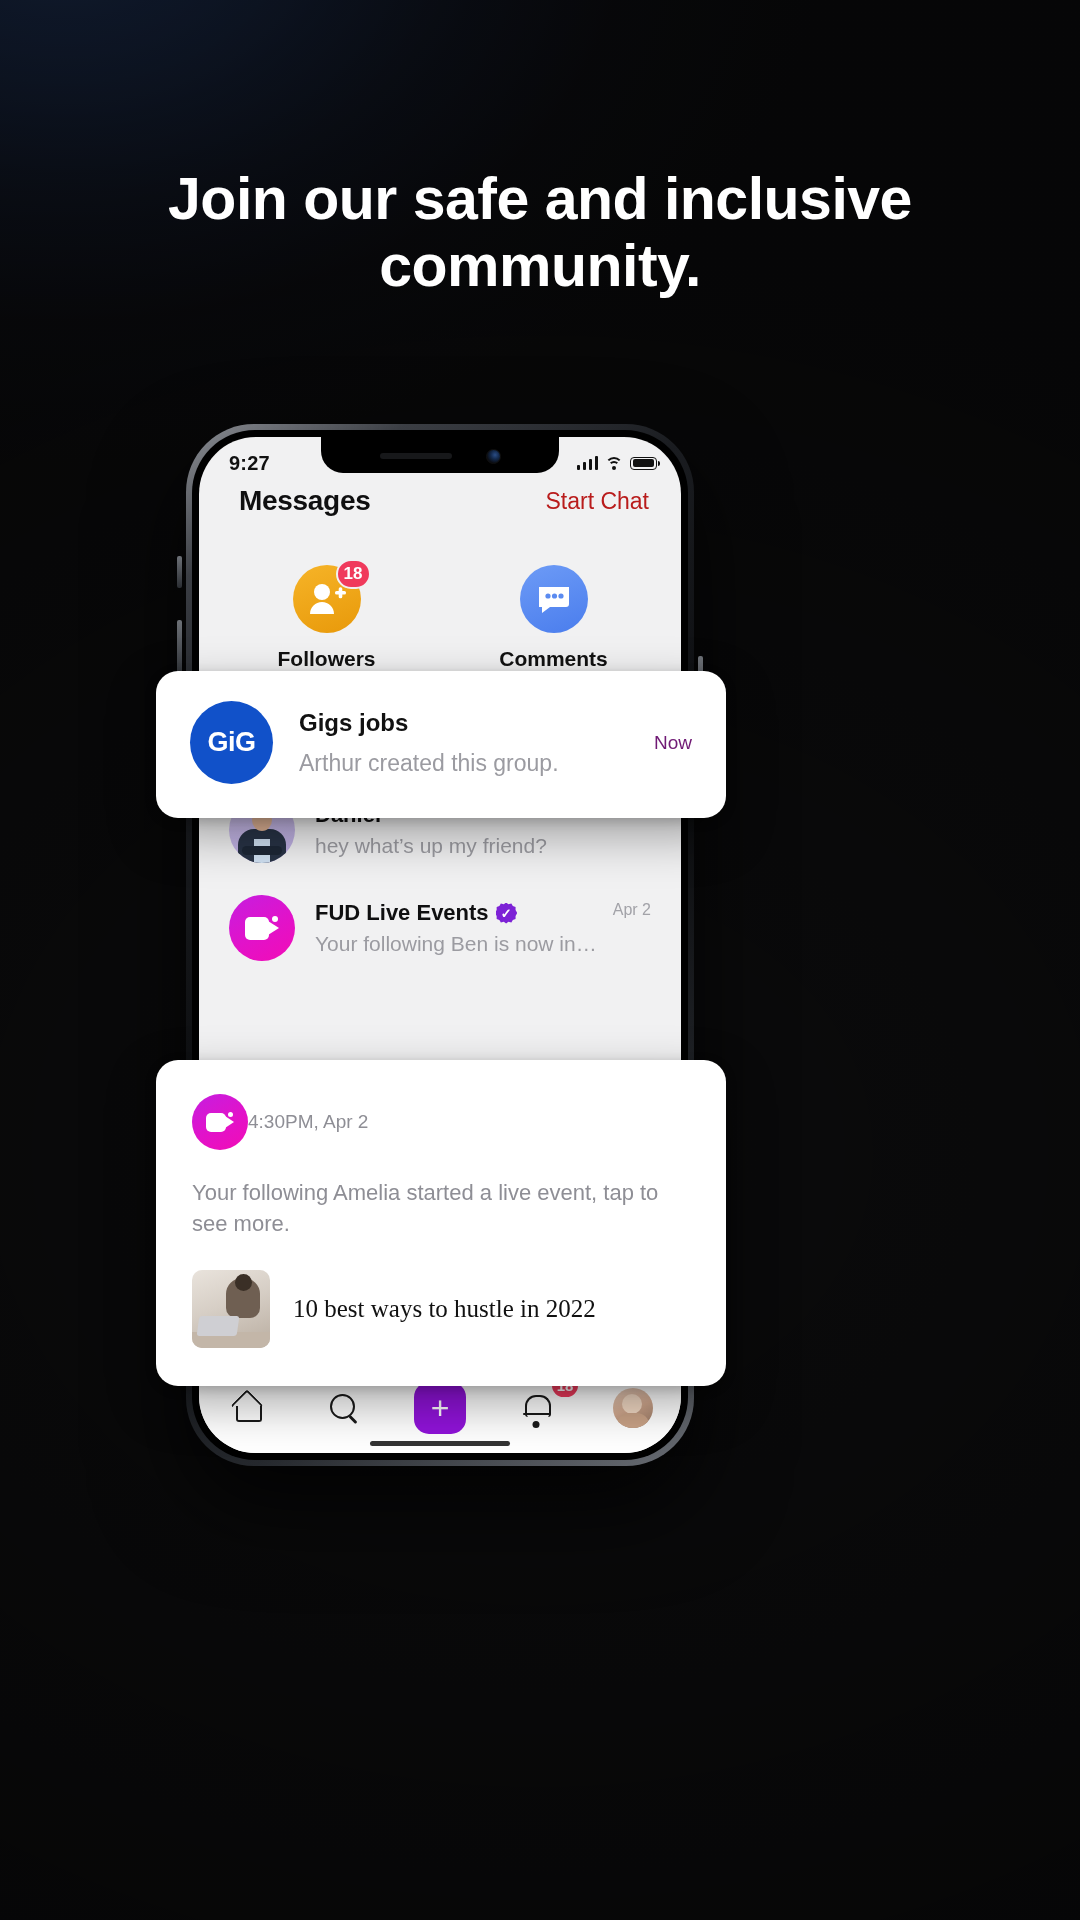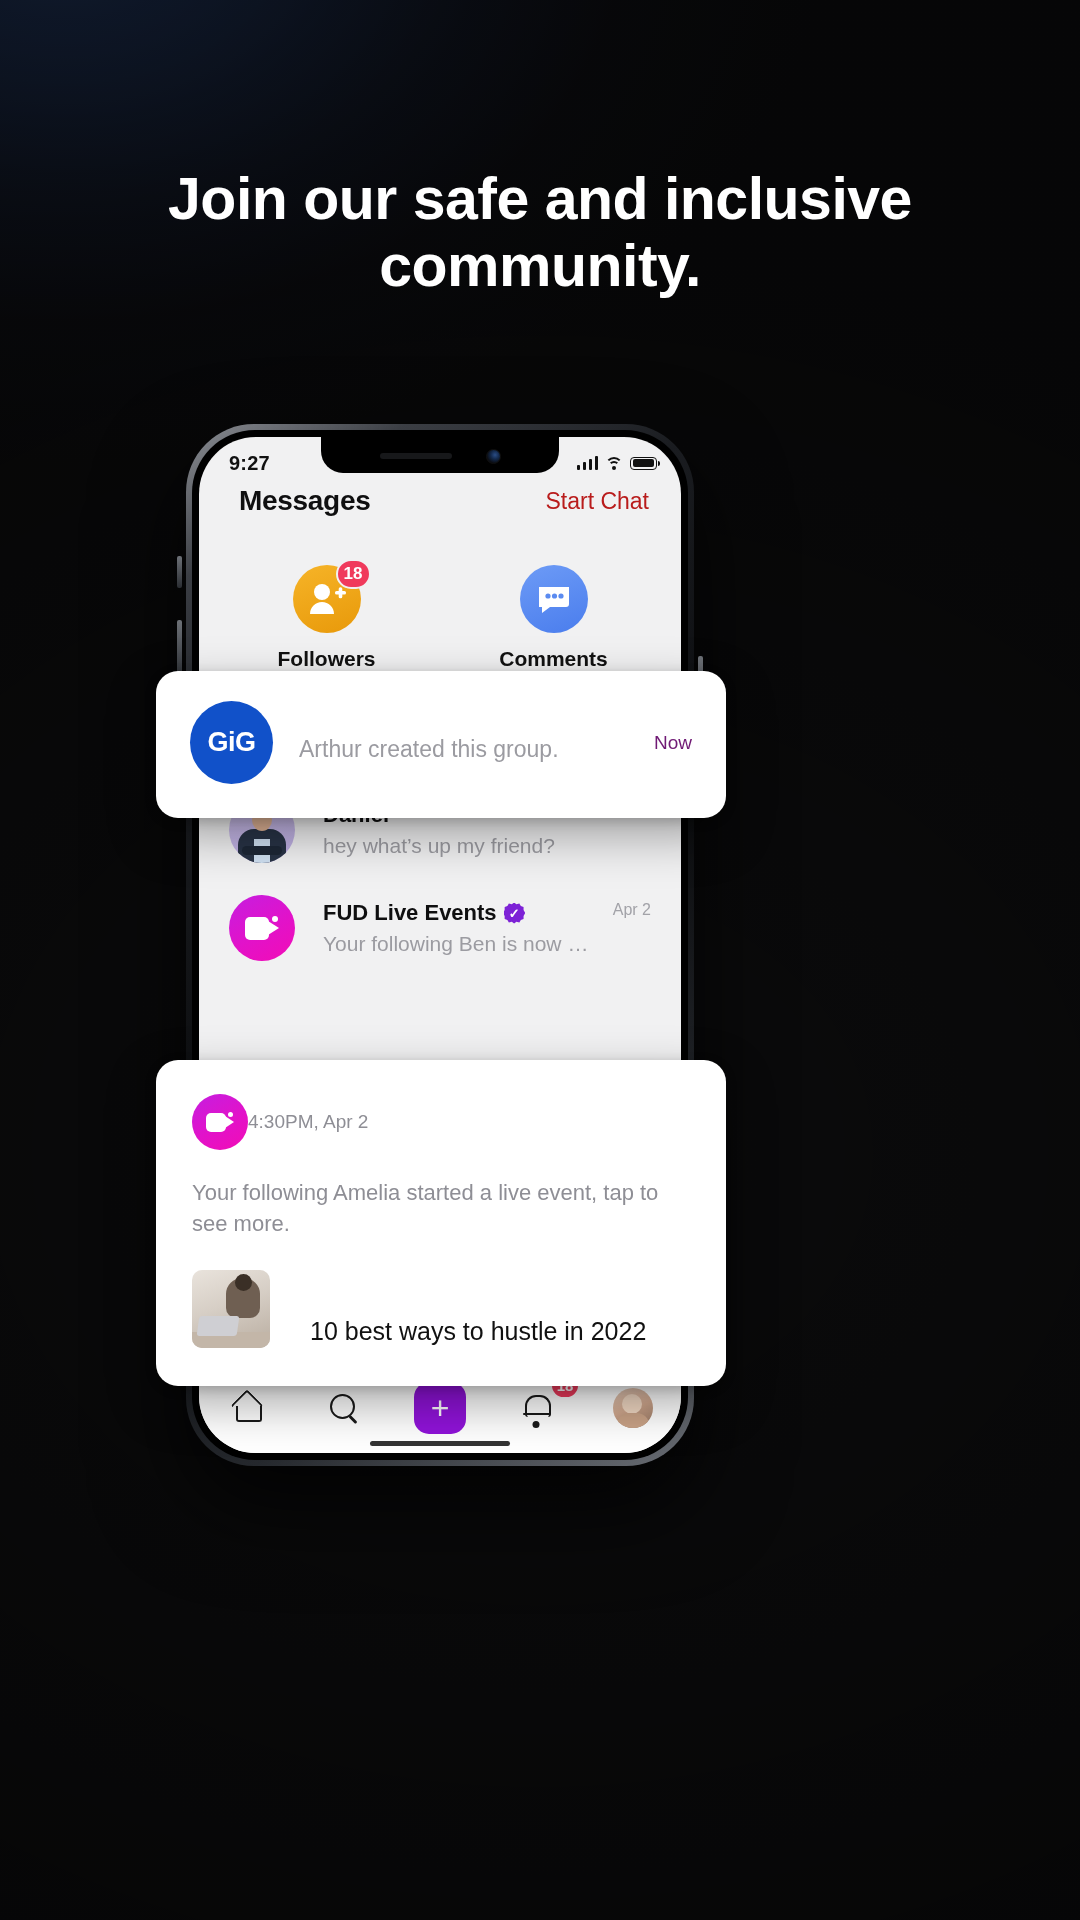--- a/index.html
+++ b/index.html
@@ -151,21 +151,21 @@
   .heart { width: 34px; height: 31px; position: relative; }
   .heart:before, .heart:after {
     content: ""; position: absolute; top: 0; width: 18px; height: 28px;
     background: #fff; border-radius: 18px 18px 0 0;
   }
   .heart:before { left: 17px; transform: rotate(-45deg); transform-origin: 0 100%; }
   .heart:after  { left: 0;    transform: rotate(45deg);  transform-origin: 100% 100%; }
 
   
   .msg-list { position: absolute; top: 246px; left: 0; right: 0; bottom: 92px; }
-  .msg-row { display: flex; align-items: center; padding: 16px 30px; gap: 8px; }
+  .msg-row { display: flex; align-items: center; padding: 16px 30px; }
   .avatar {
     width: 66px; height: 66px; border-radius: 50%; flex: 0 0 66px;
     display: flex; align-items: center; justify-content: center; overflow: hidden;
     position: relative;
   }
   .msg-body { flex: 1; margin-left: 20px; min-width: 0; }
   .msg-top { display: flex; align-items: center; gap: 7px; }
   .msg-name { font-size: 22px; font-weight: bold; color: #0f0f10; }
   .verified {
     width: 21px; height: 21px; flex: 0 0 21px;
@@ -269,21 +269,21 @@
   .card-live { left: 156px; top: 1060px; width: 570px; padding: 34px 36px 38px 36px; }
   .live-head { display:flex; align-items:center; }
   .live-icon {
     width: 56px; height: 56px; border-radius: 50%; flex:0 0 56px;
     background: linear-gradient(150deg,#c51ee0 0%, #e212c9 55%, #f20cb6 100%);
     display:flex; align-items:center; justify-content:center; position:relative;
   }
   .live-title { margin-left: 22px; font-size: 26px; font-weight: bold; color:#111; flex:1; }
   .live-time { font-size: 19px; color:#8e8e95; }
   .live-desc { margin-top: 28px; font-size: 22px; color: #8e8e95; line-height: 1.4; }
-  .live-item { margin-top: 30px; display:flex; align-items:flex-end; gap: 40px; }
+  .live-item { margin-top: 30px; display:flex; align-items:center; gap: 23px; font-family: Liberation Serif, serif; }
   .live-thumb {
     width: 78px; height: 78px; border-radius: 10px; flex:0 0 78px;
     background: linear-gradient(160deg,#e9e3dc 0%, #d6cec5 45%, #b9ada0 100%);
     position:relative; overflow:hidden;
   }
   .lt-person { position:absolute; right:10px; top:8px; width:34px; height:40px; border-radius:16px 16px 10px 10px; background:#6f5f52; }
   .lt-head { position:absolute; right:18px; top:4px; width:17px; height:17px; border-radius:50%; background:#3a2f26; }
   .lt-laptop { position:absolute; left:6px; bottom:12px; width:40px; height:20px; background:#cfcfd3; border-radius:3px; transform: skewX(-8deg); }
   .lt-floor { position:absolute; left:0; right:0; bottom:0; height:16px; background:#c3b6a8; }
   .live-item-title { font-size: 25px; color: #111; line-height: 1.25; }
@@ -443,20 +443,21 @@
       </div>
 
     </div>
   </div>
 </div>
 
 <div class="float-card card-gigs">
   <div class="card-gigs-row">
     <div class="gig-logo">GiG</div>
     <div class="gig-body">
+      <div class="gig-title">Gigs jobs</div>
       <div class="gig-sub">Arthur created this group.</div>
     </div>
     <div class="gig-time">Now</div>
   </div>
 </div>
 
 <div class="float-card card-live">
   <div class="live-head">
     <div class="live-icon">
       <div class="cam-ico" style="width:28px;height:19px">

